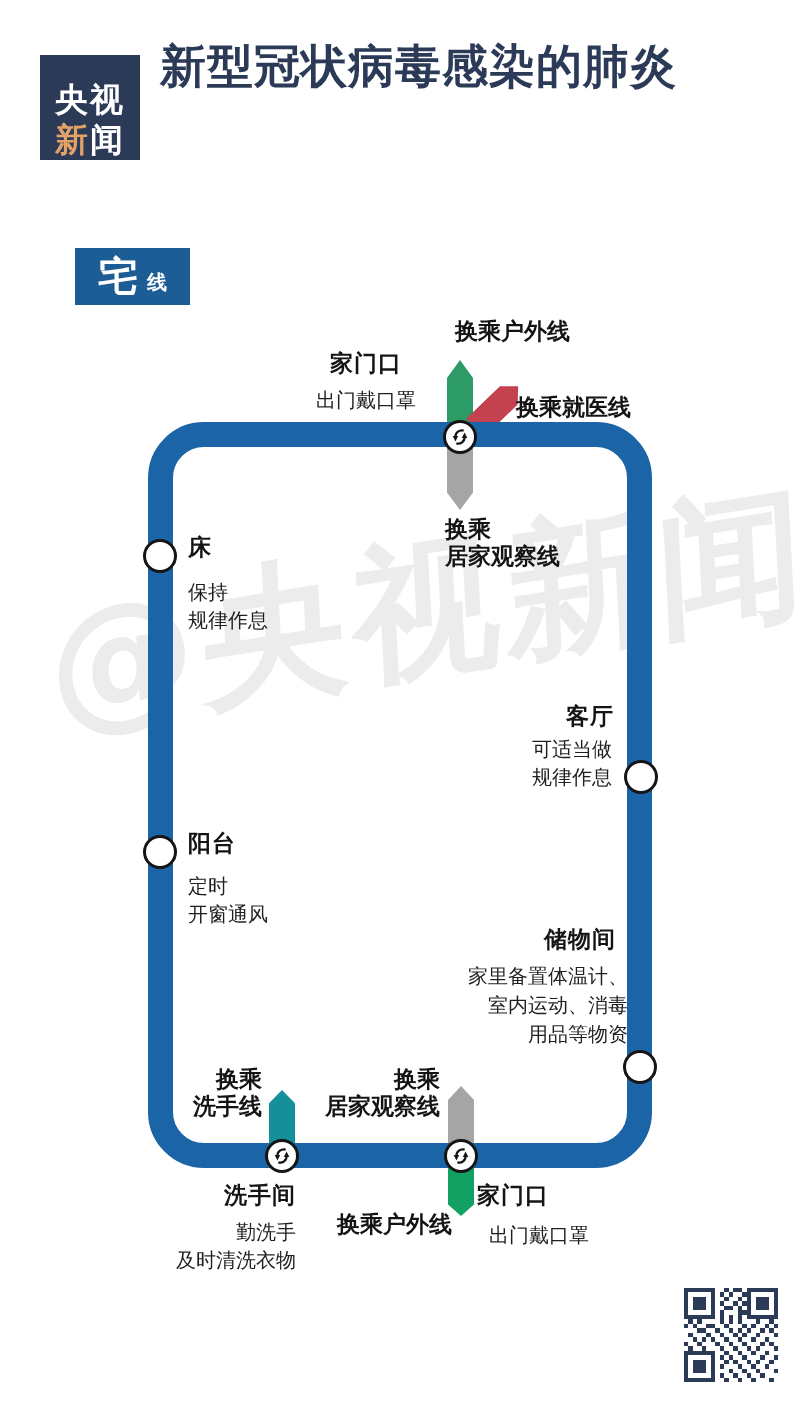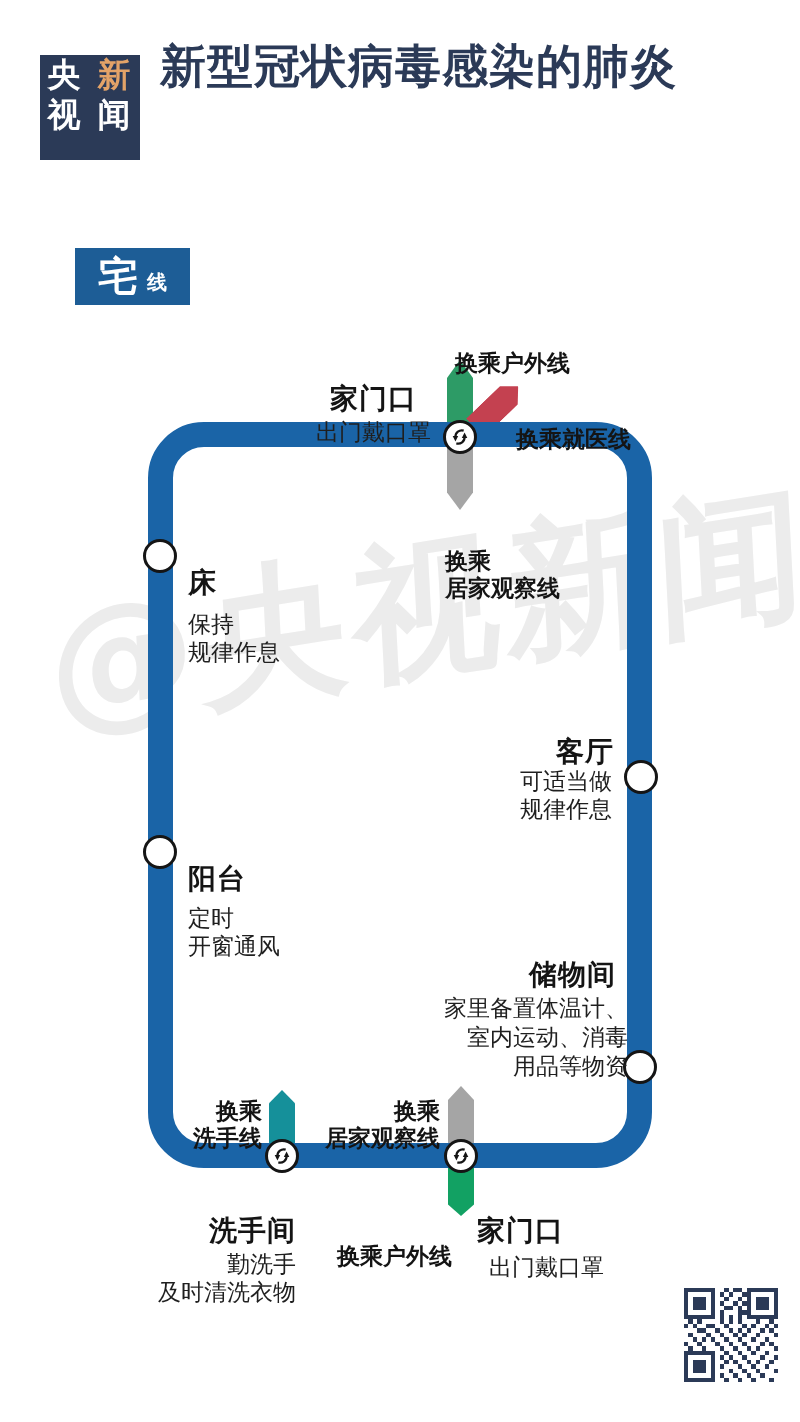--- a/index.html
+++ b/index.html
@@ -5,21 +5,21 @@
   html,body{margin:0;padding:0;background:#fff;}
   .canvas{
     position:relative;width:800px;height:1422px;background:#fff;overflow:hidden;
     font-family:"DejaVu Sans",sans-serif;
   }
   
   .logo{
     position:absolute;left:40px;top:55px;width:100px;height:105px;
     background:var(--navy);color:#fff;text-align:center;z-index:6;
     font-weight:700;font-size:33px;line-height:40px;letter-spacing:2px;
-    display:flex;flex-direction:row;justify-content:flex-end;
+    display:flex;flex-direction:column;justify-content:flex-end;
   }
   .logo .accent{color:var(--orange);}
   .title{
     position:absolute;left:160px;top:36px;z-index:6;
     color:var(--navy);font-weight:700;font-size:46px;line-height:60px;letter-spacing:1px;
   }
   
   .badge{
     position:absolute;left:75px;top:248px;width:115px;height:57px;background:var(--badge-blue);
     display:flex;align-items:center;justify-content:center;gap:9px;z-index:6;color:#fff;
@@ -41,23 +41,23 @@
   .tealc{background:var(--teal);}
   .redc{background:var(--red);}
   
   .dot,.xfer{
     position:absolute;width:34px;height:34px;box-sizing:border-box;border-radius:50%;
     background:#fff;border:3px solid #151515;
   }
   .dot{z-index:3;}
   .xfer{z-index:4;display:flex;align-items:center;justify-content:center;}
   
-  .abs{position:absolute;z-index:5;margin-top:32px;}
-  .name{font-size:28px;font-weight:700;color:var(--ink);letter-spacing:1px;}
-  .desc{font-size:23px;color:#1f1f1f;line-height:28px;}
+  .abs{position:absolute;z-index:5;}
+  .name{font-size:23px;font-weight:700;color:var(--ink);letter-spacing:1px;}
+  .desc{font-size:20px;color:#1f1f1f;line-height:28px;}
   .xlbl{font-size:23px;font-weight:700;color:var(--ink);line-height:27px;}
   .tr{text-align:right;}
   
   .watermark{
     position:absolute;left:48px;top:560px;z-index:0;white-space:nowrap;
     font-size:148px;font-weight:700;color:var(--watermark-gray);
     transform:rotate(-9deg) skewX(-6deg);transform-origin:70px 50%;
     letter-spacing:6px;user-select:none;
   }
   

